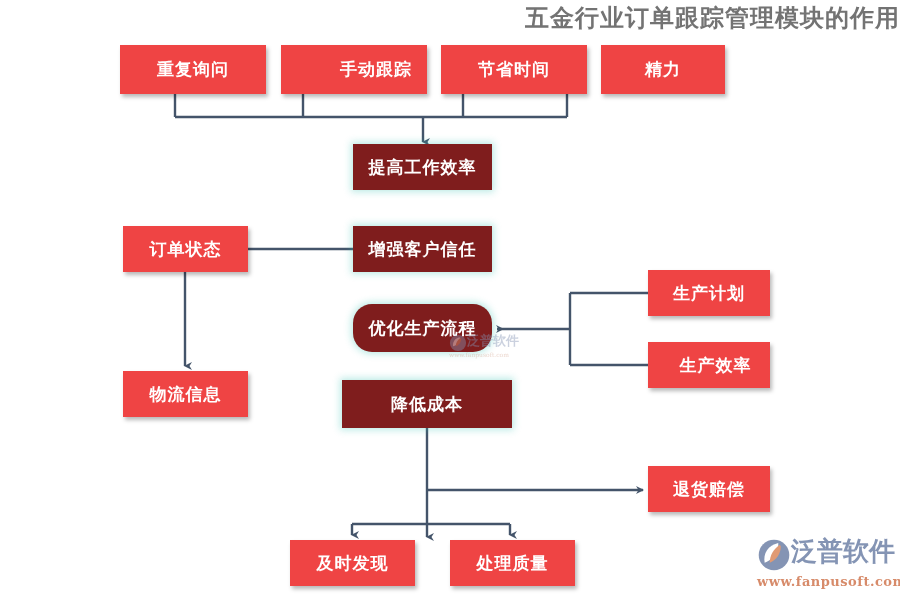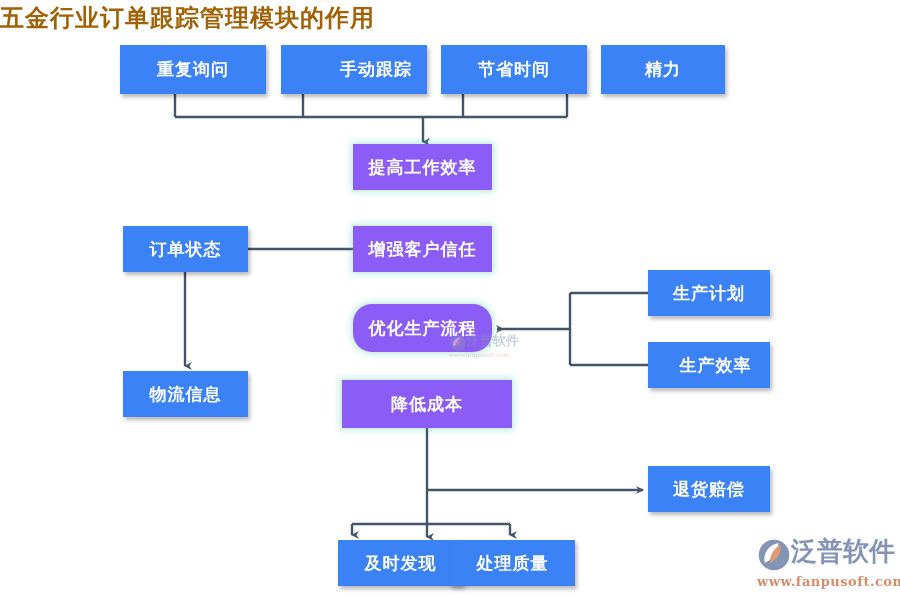--- a/index.html
+++ b/index.html
@@ -15,46 +15,46 @@
     width: 900px;
     height: 600px;
     background: #ffffff;
     overflow: hidden;
   }
   #title {
     position: absolute;
     left: 0;
     top: 2px;
     width: 900px;
-    text-align: left;
+    text-align: right;
     font-family: "DejaVu Serif", "Liberation Serif", serif;
     font-weight: bold;
     font-size: 24px;
-    color: #a16207;
+    color: #737373;
     letter-spacing: 1px;
   }
   .node {
     position: absolute;
     display: flex;
     align-items: center;
     justify-content: center;
     color: #ffffff;
     font-family: "DejaVu Serif", "Liberation Serif", serif;
     font-weight: bold;
     font-size: 17px;
     letter-spacing: 1px;
     box-sizing: border-box;
     z-index: 3;
   }
   .node.gray {
-    background: #3b82f6;
+    background: #ef4444;
     box-shadow: 2px 3px 4px rgba(0,0,0,0.28);
   }
   .node.teal {
-    background: #8b5cf6;
+    background: #7f1d1d;
     box-shadow: 0 0 7px 2px rgba(47,189,174,0.32);
   }
   #svg-lines {
     position: absolute;
     left: 0;
     top: 0;
     width: 900px;
     height: 600px;
     z-index: 1;
   }
@@ -202,21 +202,21 @@
   </div>
 
   <div class="node teal" style="left:342px; top:380px; width:170px; height:48px;">
     <span>降低成本</span>
   </div>
 
   <div class="node gray" style="left:648px; top:466px; width:122px; height:46px;">
     <span>退货赔偿</span>
   </div>
 
-  <div class="node gray" style="left:290px; top:540px; width:125px; height:46px;margin-left:48px;">
+  <div class="node gray" style="left:290px; top:540px; width:125px; height:46px;">
     <span>及时发现</span>
   </div>
   <div class="node gray" style="left:450px; top:540px; width:125px; height:46px;">
     <span>处理质量</span>
   </div>
 
   <div id="watermark-mid">
     <div class="logo-row">
       <svg width="18" height="18" viewBox="0 0 40 40">
         <path d="M20 2 A18 18 0 1 0 20 38 A18 18 0 1 0 20 2 Z" fill="#8494b4"></path>

